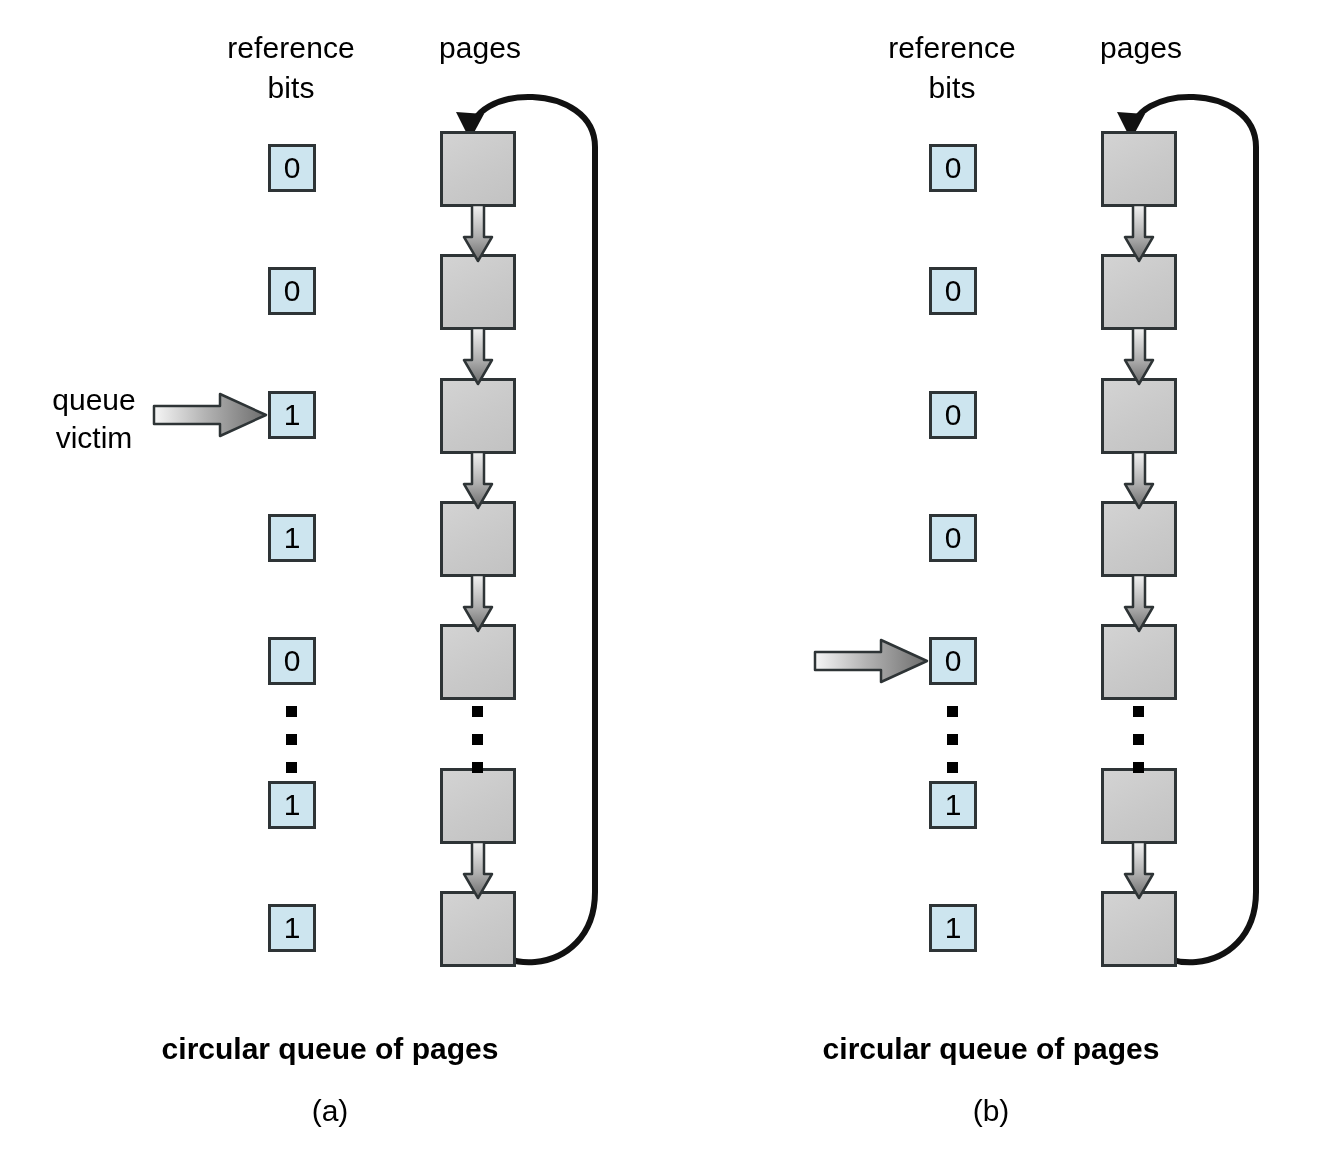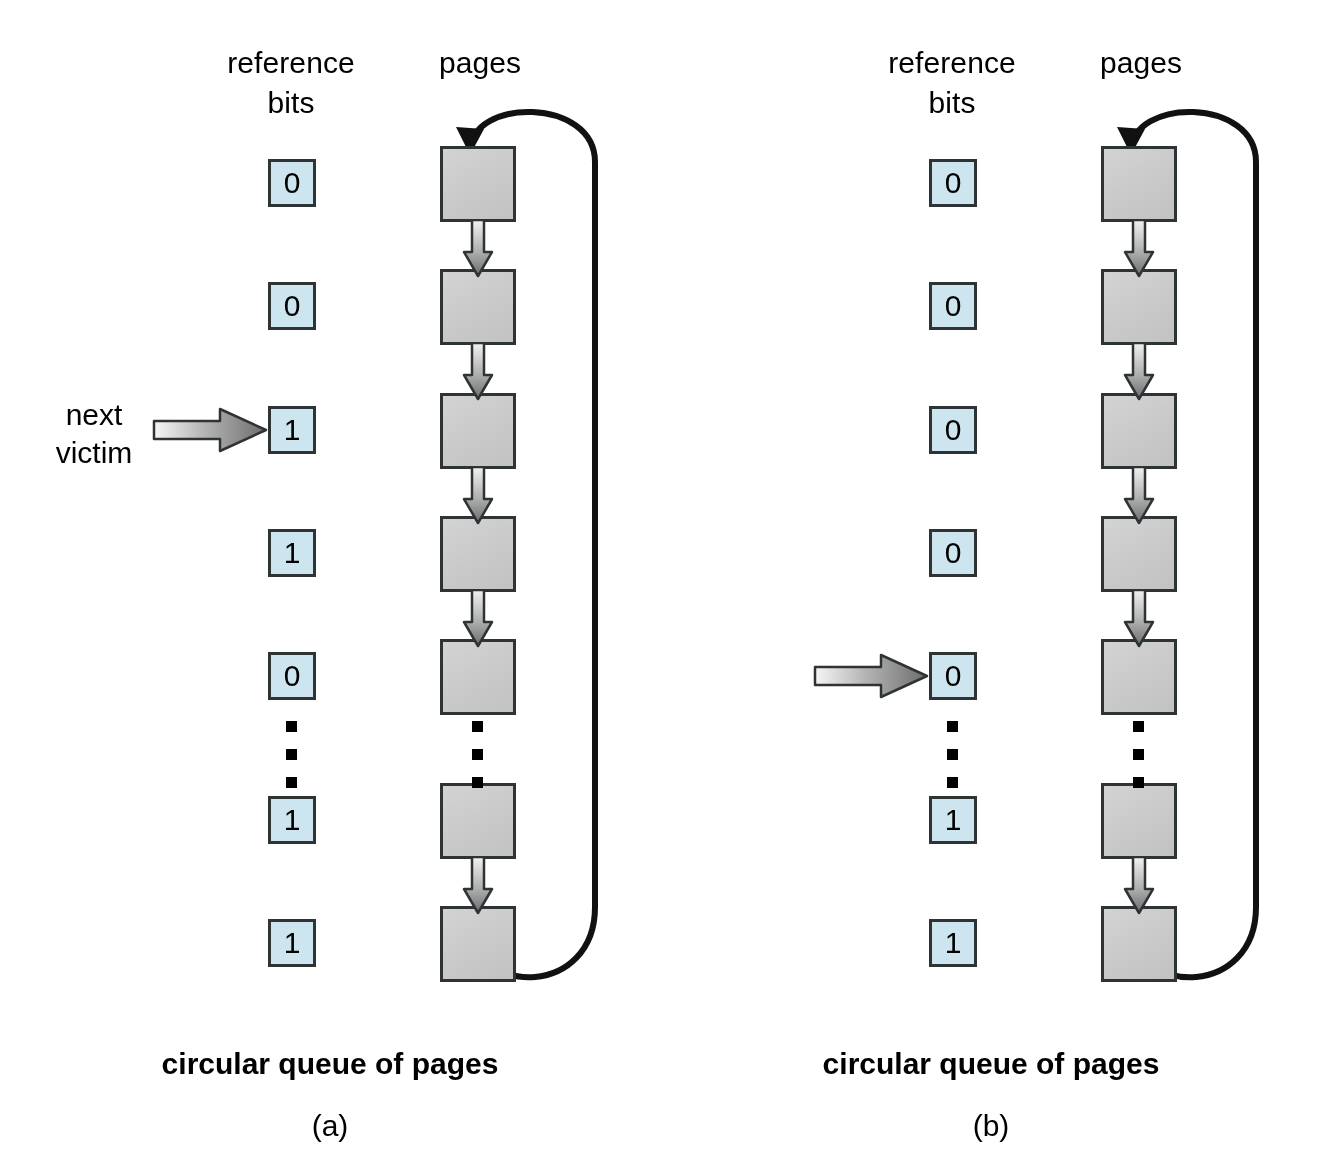--- a/index.html
+++ b/index.html
@@ -12,21 +12,21 @@
     width: 1322px;
     height: 1172px;
     position: relative;
     overflow: hidden;
     font-family: "Liberation Sans", sans-serif;
     color: #000000;
   }
 
   .panel {
     position: absolute;
-    top: 15px;
+    top: 0;
     width: 661px;
     height: 1052px;
   }
   #panel-a { left: 0; }
   #panel-b { left: 661px; }
 
   
   .col-head {
     position: absolute;
     text-align: center;
@@ -159,21 +159,21 @@
   <div class="bit-box" style="left:268px; top:637px;">0</div>
   <div class="bit-box" style="left:268px; top:781px;">1</div>
   <div class="bit-box" style="left:268px; top:904px;">1</div>
 
   <div class="dots" style="left:286px; top:706px;">
     <i></i>
       <i></i>
       <i></i>
   </div>
 
-  <div class="next-victim">next
+  <div class="next-victim">queue
 victim</div>
   <svg class="h-arrow" style="left:152px; top:392px;" viewBox="0 0 116 46" preserveAspectRatio="none">
     <defs>
       <linearGradient id="hgradA" x1="0" y1="0" x2="1" y2="0">
         <stop offset="0%" stop-color="#f6f6f6"></stop>
         <stop offset="45%" stop-color="#b4b4b4"></stop>
         <stop offset="100%" stop-color="#6d6d6d"></stop>
       </linearGradient>
     </defs>
     <polygon points="2,14 68,14 68,2 114,23 68,44 68,32 2,32" fill="url(#hgradA)" stroke="#2e3436" stroke-width="2.5" stroke-linejoin="round"></polygon>

